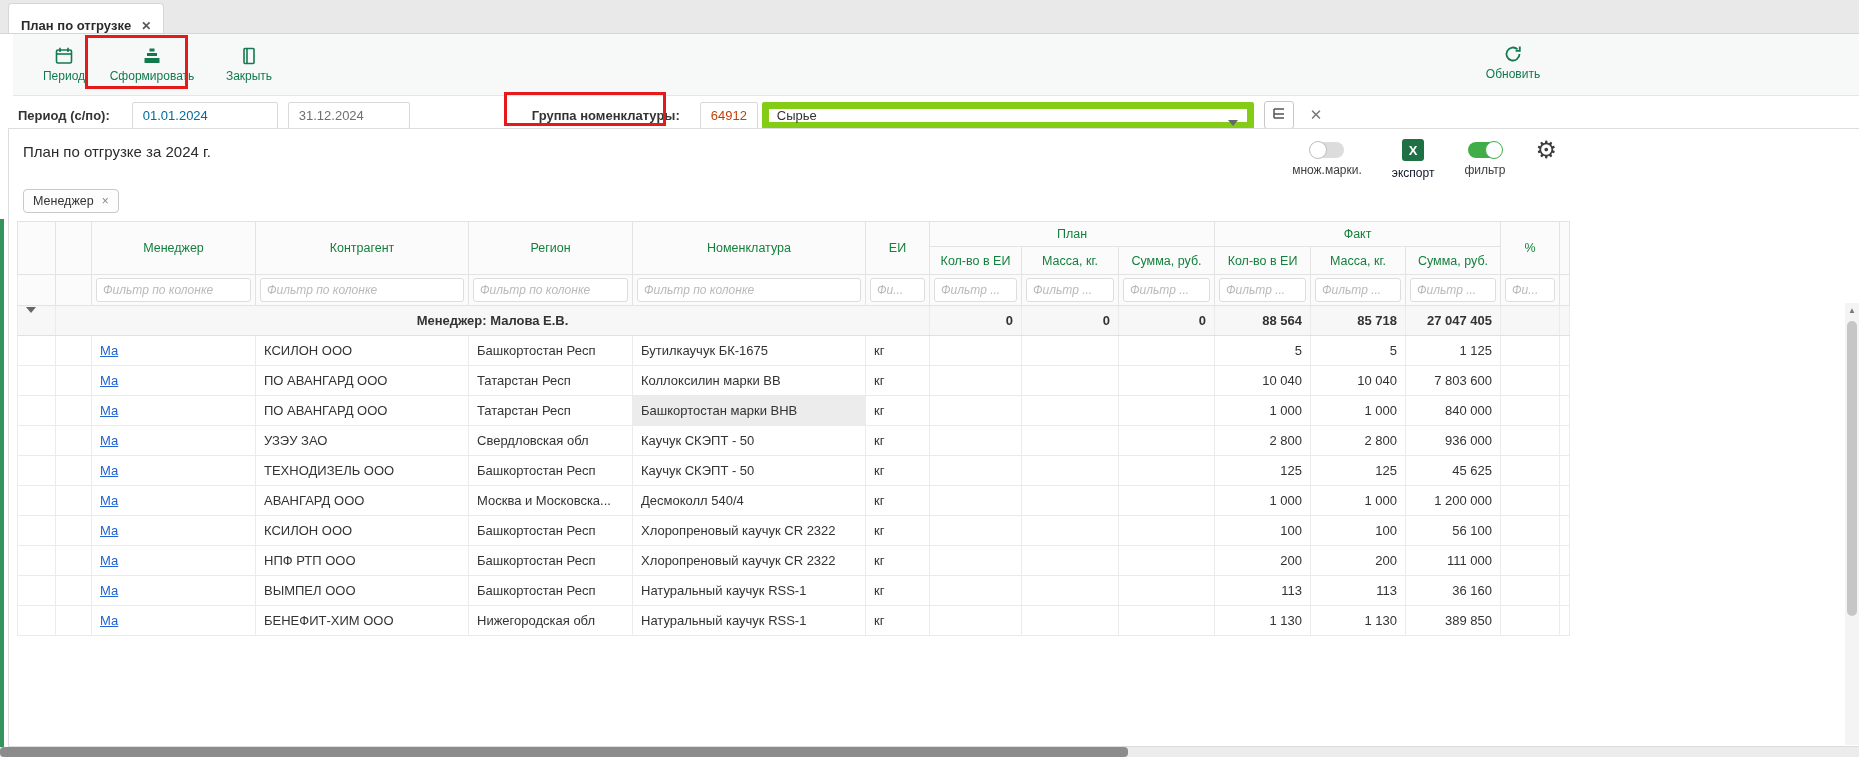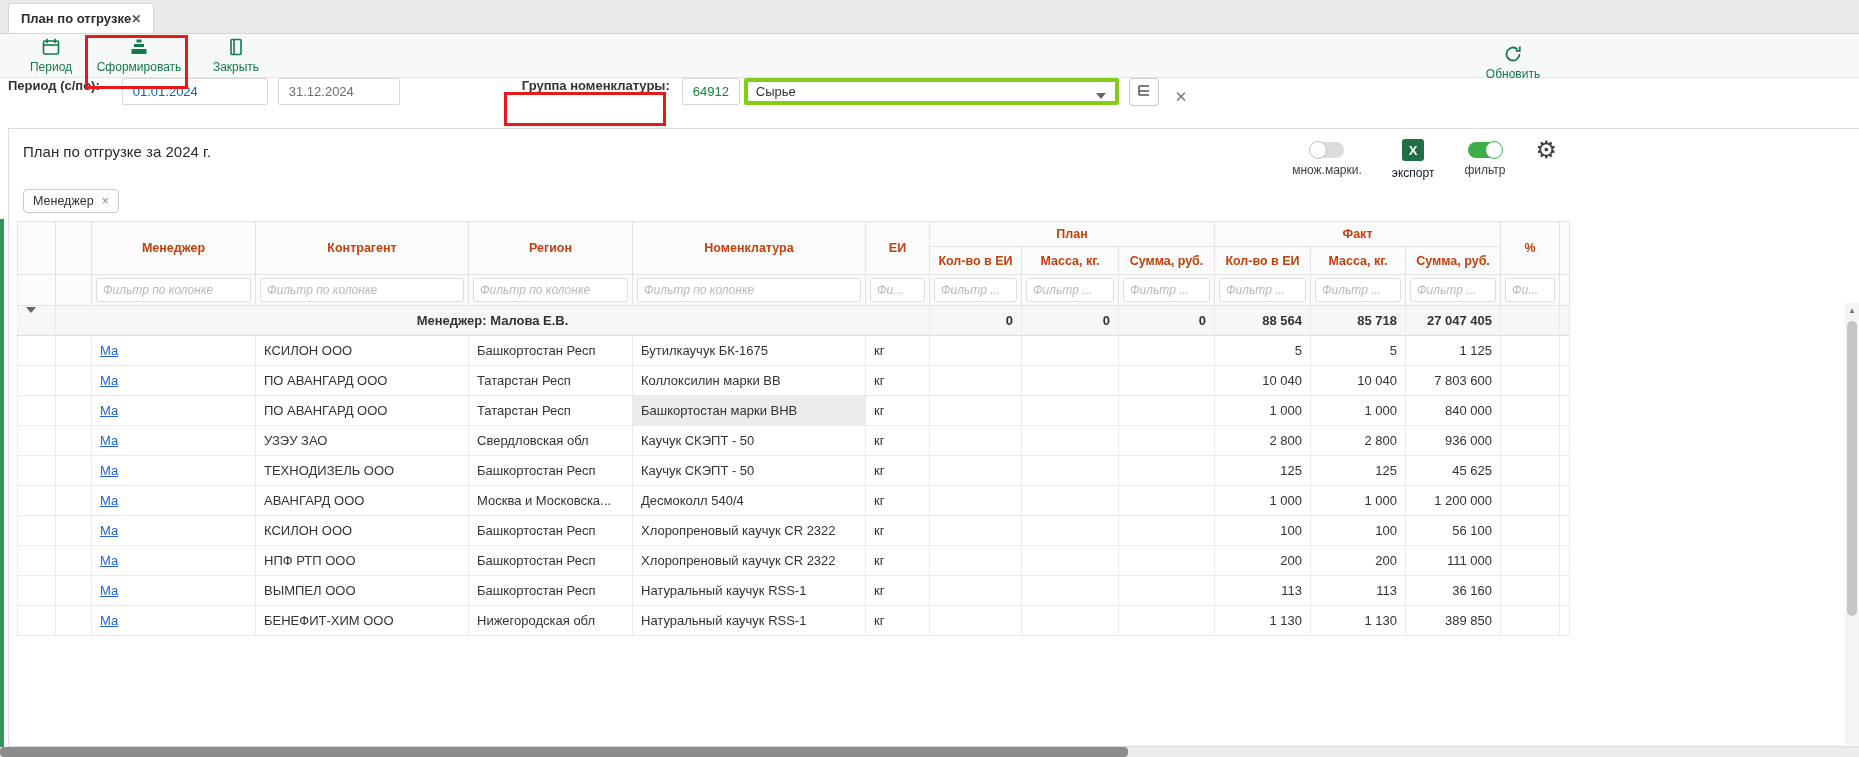--- a/index.html
+++ b/index.html
@@ -5,44 +5,44 @@
   * { box-sizing: border-box; margin: 0; padding: 0; }
   html,body { width:1859px; height:757px; overflow:hidden; background:#fff;
               font-family:"Liberation Sans", sans-serif; }
   .app { position:relative; width:1859px; height:757px; background:#fff; overflow:hidden; }
 
   
   .tabbar { height:34px; background:#e9e9e9; border-bottom:1px solid #d6d6d6;
             display:flex; align-items:flex-end; padding-left:8px; }
   .tab { background:#fff; border:1px solid #d6d6d6; border-bottom:none;
          border-radius:4px 4px 0 0; height:30px; padding:0 12px;
-         display:flex; align-items:center; font-size:13px; font-weight:bold; color:#2b2b2b; }
+         display:flex; align-items:flex-end; gap:10px; font-size:13px; font-weight:bold; color:#2b2b2b; }
   .tab-close { color:#555; font-size:12px; font-weight:bold; cursor:pointer; }
 
   
-  .toolbar { height:44px; background:#f7f8f8; border-bottom:1px solid #e6e6e6;
-             display:flex; align-items:center; position:relative; padding-left:22px; }
+  .toolbar { height:62px; background:#f7f8f8; border-bottom:1px solid #e6e6e6;
+             display:flex; align-items:center; position:relative; padding-left:22px;margin-left:13px; }
   .tb-btn { display:flex; flex-direction:column; align-items:center; justify-content:center;
             gap:3px; color:#127a4d; font-size:12px; cursor:pointer; height:48px; }
   .tb-btn svg { display:block; }
   .btn-period { width:58px; margin-right:10px; }
   .btn-generate { width:98px; margin-right:18px; }
   .btn-close { width:60px; }
   .btn-refresh { position:absolute; right:314px; top:4px; width:64px; }
 
   
-  .filterbar { height:38px; background:#fff; display:flex; padding-left:8px; font-size:13px; }
+  .filterbar { height:38px; background:#fff; display:flex; align-items:center; padding-left:18px; font-size:13px; }
   .f-label { font-weight:bold; color:#333; white-space:nowrap; }
   .f-input { height:27px; border:1px solid #d9d9d9; border-radius:2px; padding:0 10px;
              font-size:13px; font-family:inherit; background:#fff; }
   .inp-from { width:146px; margin-left:22px; color:#0369a1; }
   .inp-to   { width:122px; margin-left:10px; color:#6f6f6f; }
   .lbl-group { margin-left:122px; }
-  .inp-code { width:58px; margin-left:12px; color:#15803d; }
-  .combobox { width:375px; height:27px; margin-left:4px; border:4px solid #84cc16; border-radius:2px;
+  .inp-code { width:58px; margin-left:20px; color:#c2410c; }
+  .combobox { width:492px; height:27px; margin-left:4px; border:7px solid #84cc16; border-radius:2px;
               display:flex; align-items:center; padding:0 8px; color:#333; position:relative; cursor:pointer; }
   .combo-chevron { position:absolute; right:9px; top:11px; width:0; height:0;
                    border-left:5px solid transparent; border-right:5px solid transparent;
                    border-top:6px solid #666; }
   .tree-btn { width:30px; height:28px; margin-left:10px; border:1px solid #c9c9c9; border-radius:3px;
               background:#fff; display:flex; align-items:center; justify-content:center; cursor:pointer; }
   .clear-btn { margin-left:16px; color:#777; font-size:15px; cursor:pointer; background:none; border:none;
                font-family:inherit; }
 
   
@@ -62,21 +62,21 @@
   .lbl-green { color:#0f172a; }
   .gear { font-size:24px; line-height:22px; color:#3c3c3c; margin-top:0px; }
 
   .chip-row { padding:8px 0 8px 14px; }
   .chip { display:inline-flex; align-items:center; gap:8px; border:1px solid #c9c9c9; border-radius:4px;
           padding:4px 9px; font-size:12.5px; color:#333; background:#fdfdfd; cursor:pointer; }
   .chip-x { color:#888; font-size:12px; }
 
   
   table.grid { border-collapse:collapse; table-layout:fixed; width:1552px; margin-left:8px; font-size:13px; }
-  .grid th { background:#fbfbfb; color:#c2410c; font-weight:bold; font-size:12.5px;
+  .grid th { background:#fbfbfb; color:#15803d; font-weight:normal; font-size:12.5px;
              border:1px solid #e3e3e3; text-align:center; }
   .grid .band-row th { height:25px; }
   .grid .name-row th { height:28px; }
   .grid .filter-row td { border:1px solid #e3e3e3; background:#fbfbfb; padding:3px 4px; height:31px; }
   .grid .filter-row input { width:100%; height:24px; border:1px solid #ddd; border-radius:3px;
                             padding:0 6px; font-size:12px; font-family:inherit; background:#fff; }
   .grid input::placeholder { color:#b9b9b9; font-style:italic; }
   .grid td { border-right:1px solid #ebebeb; border-bottom:1px solid #ebebeb; height:30px;
              padding:0 8px; color:#333; overflow:hidden; white-space:nowrap; }
   .grid td:first-child { border-left:1px solid #ebebeb; }

